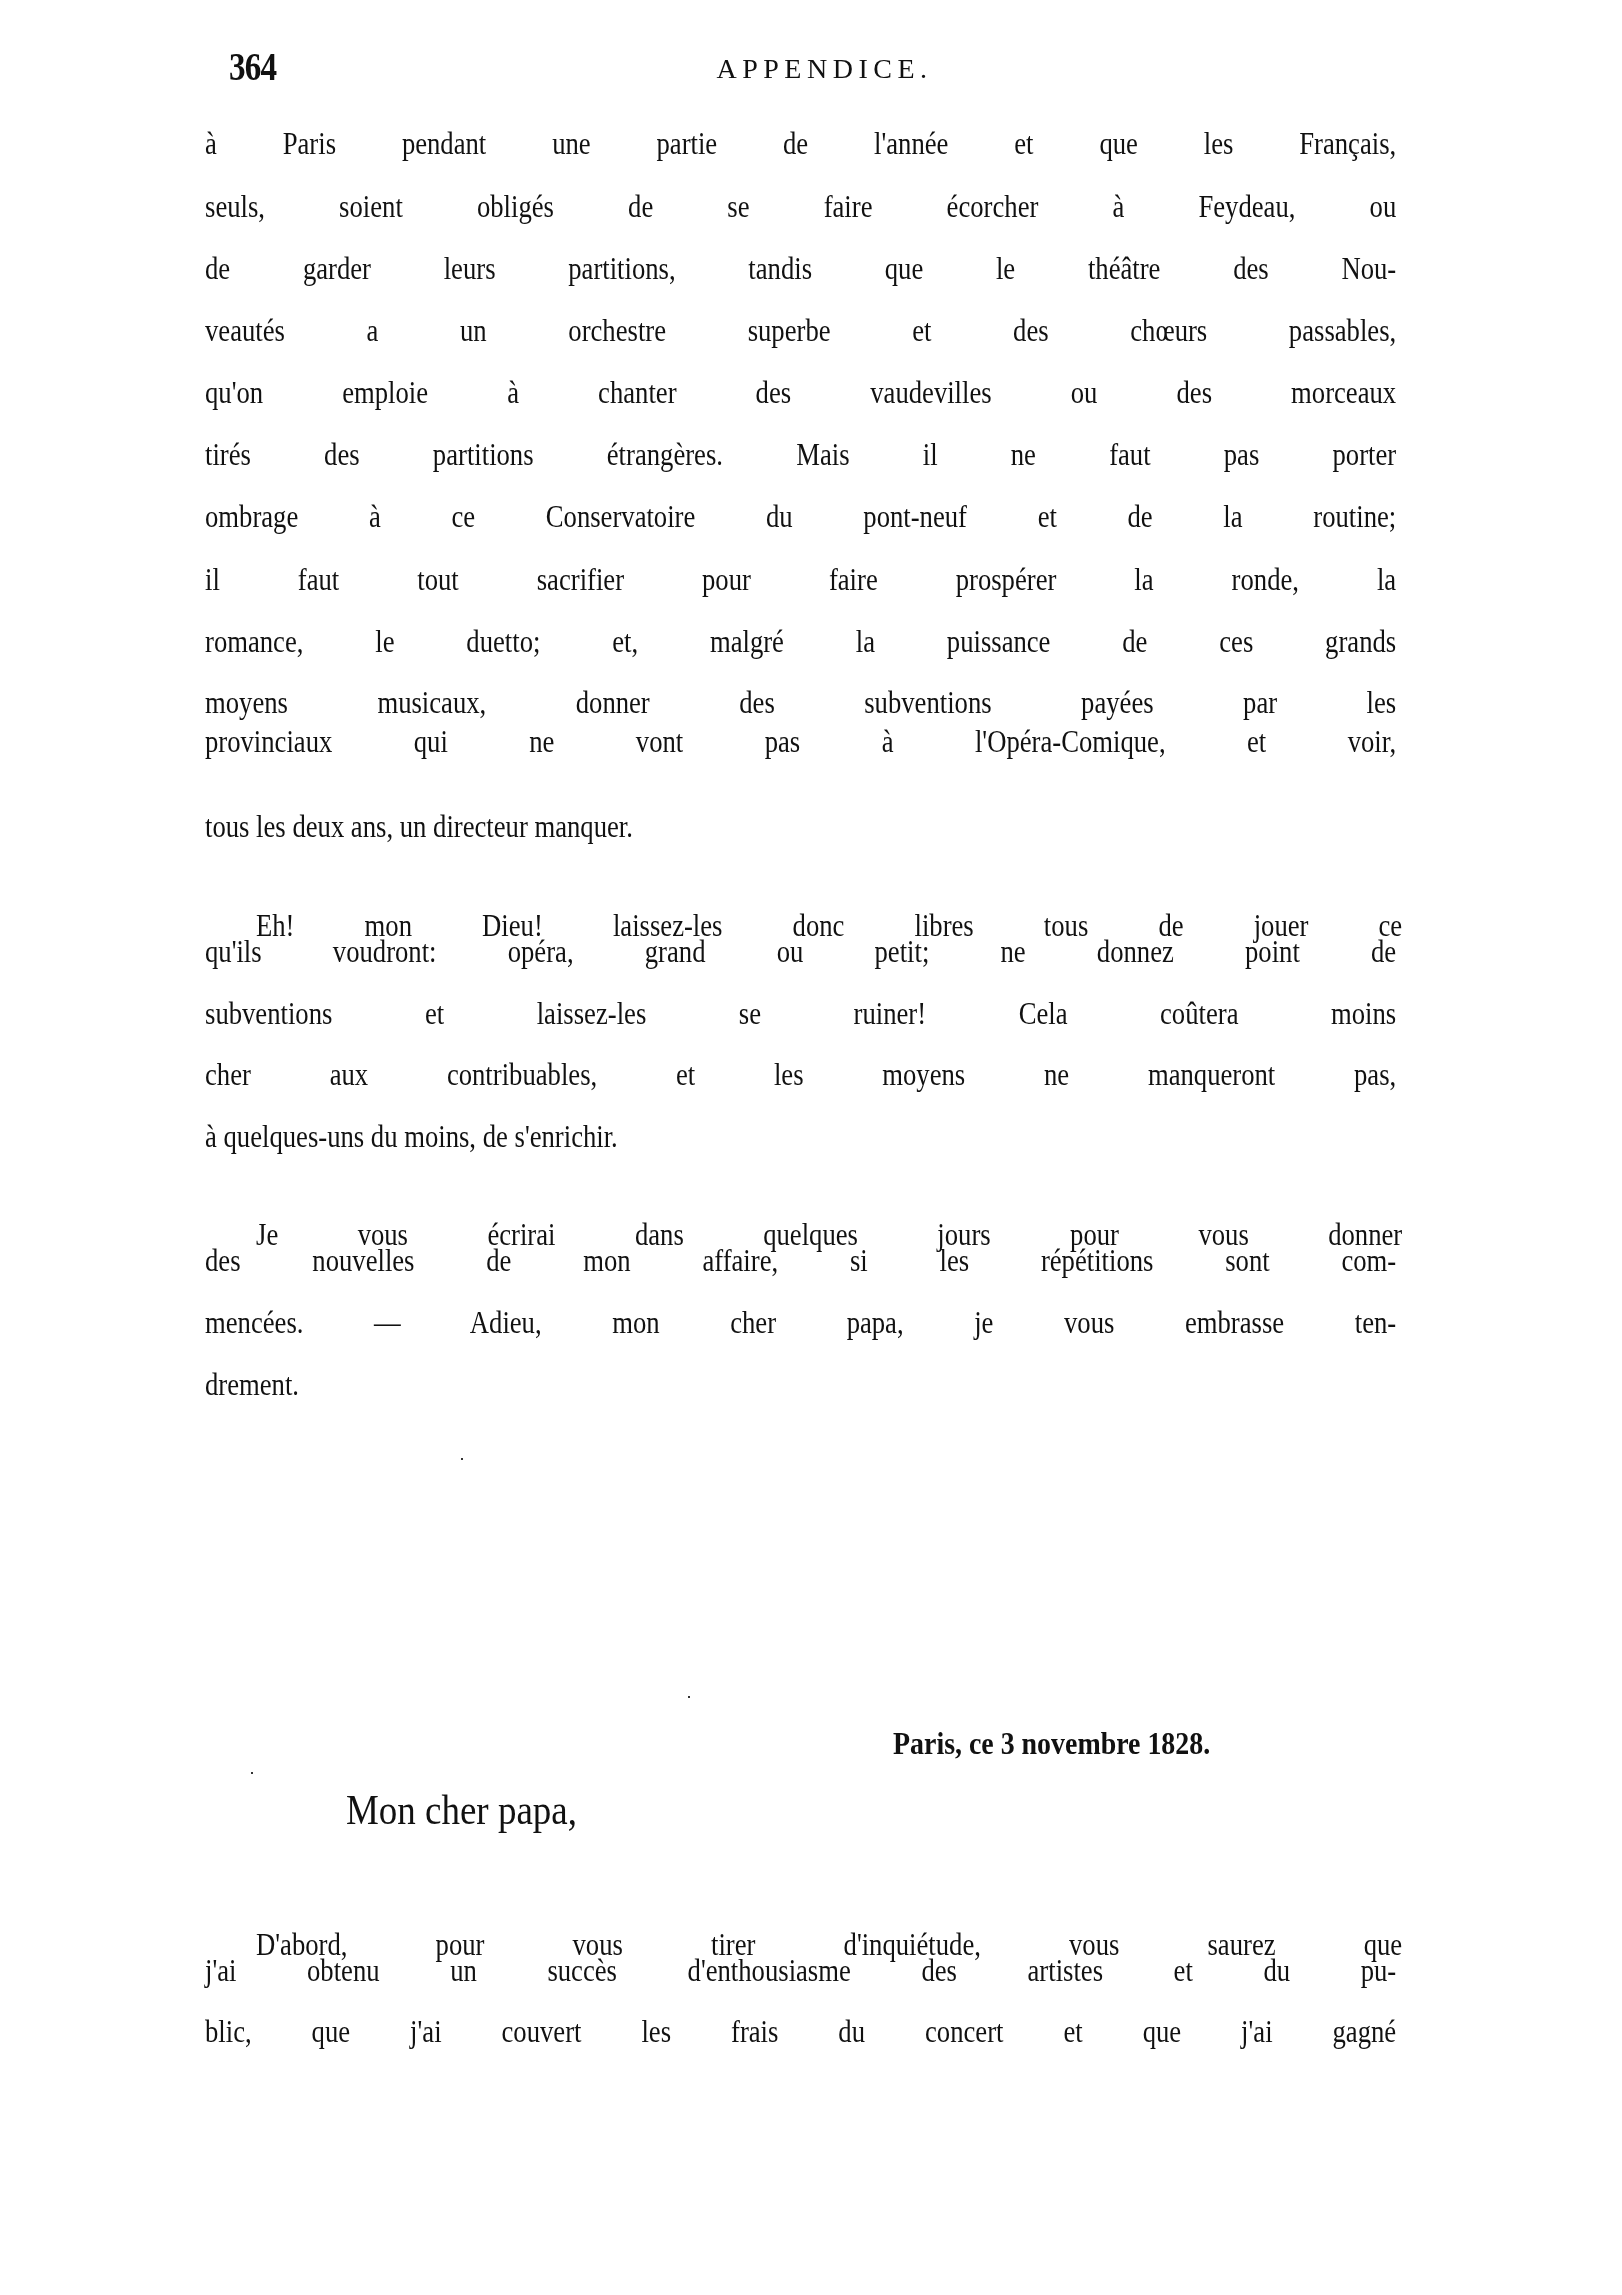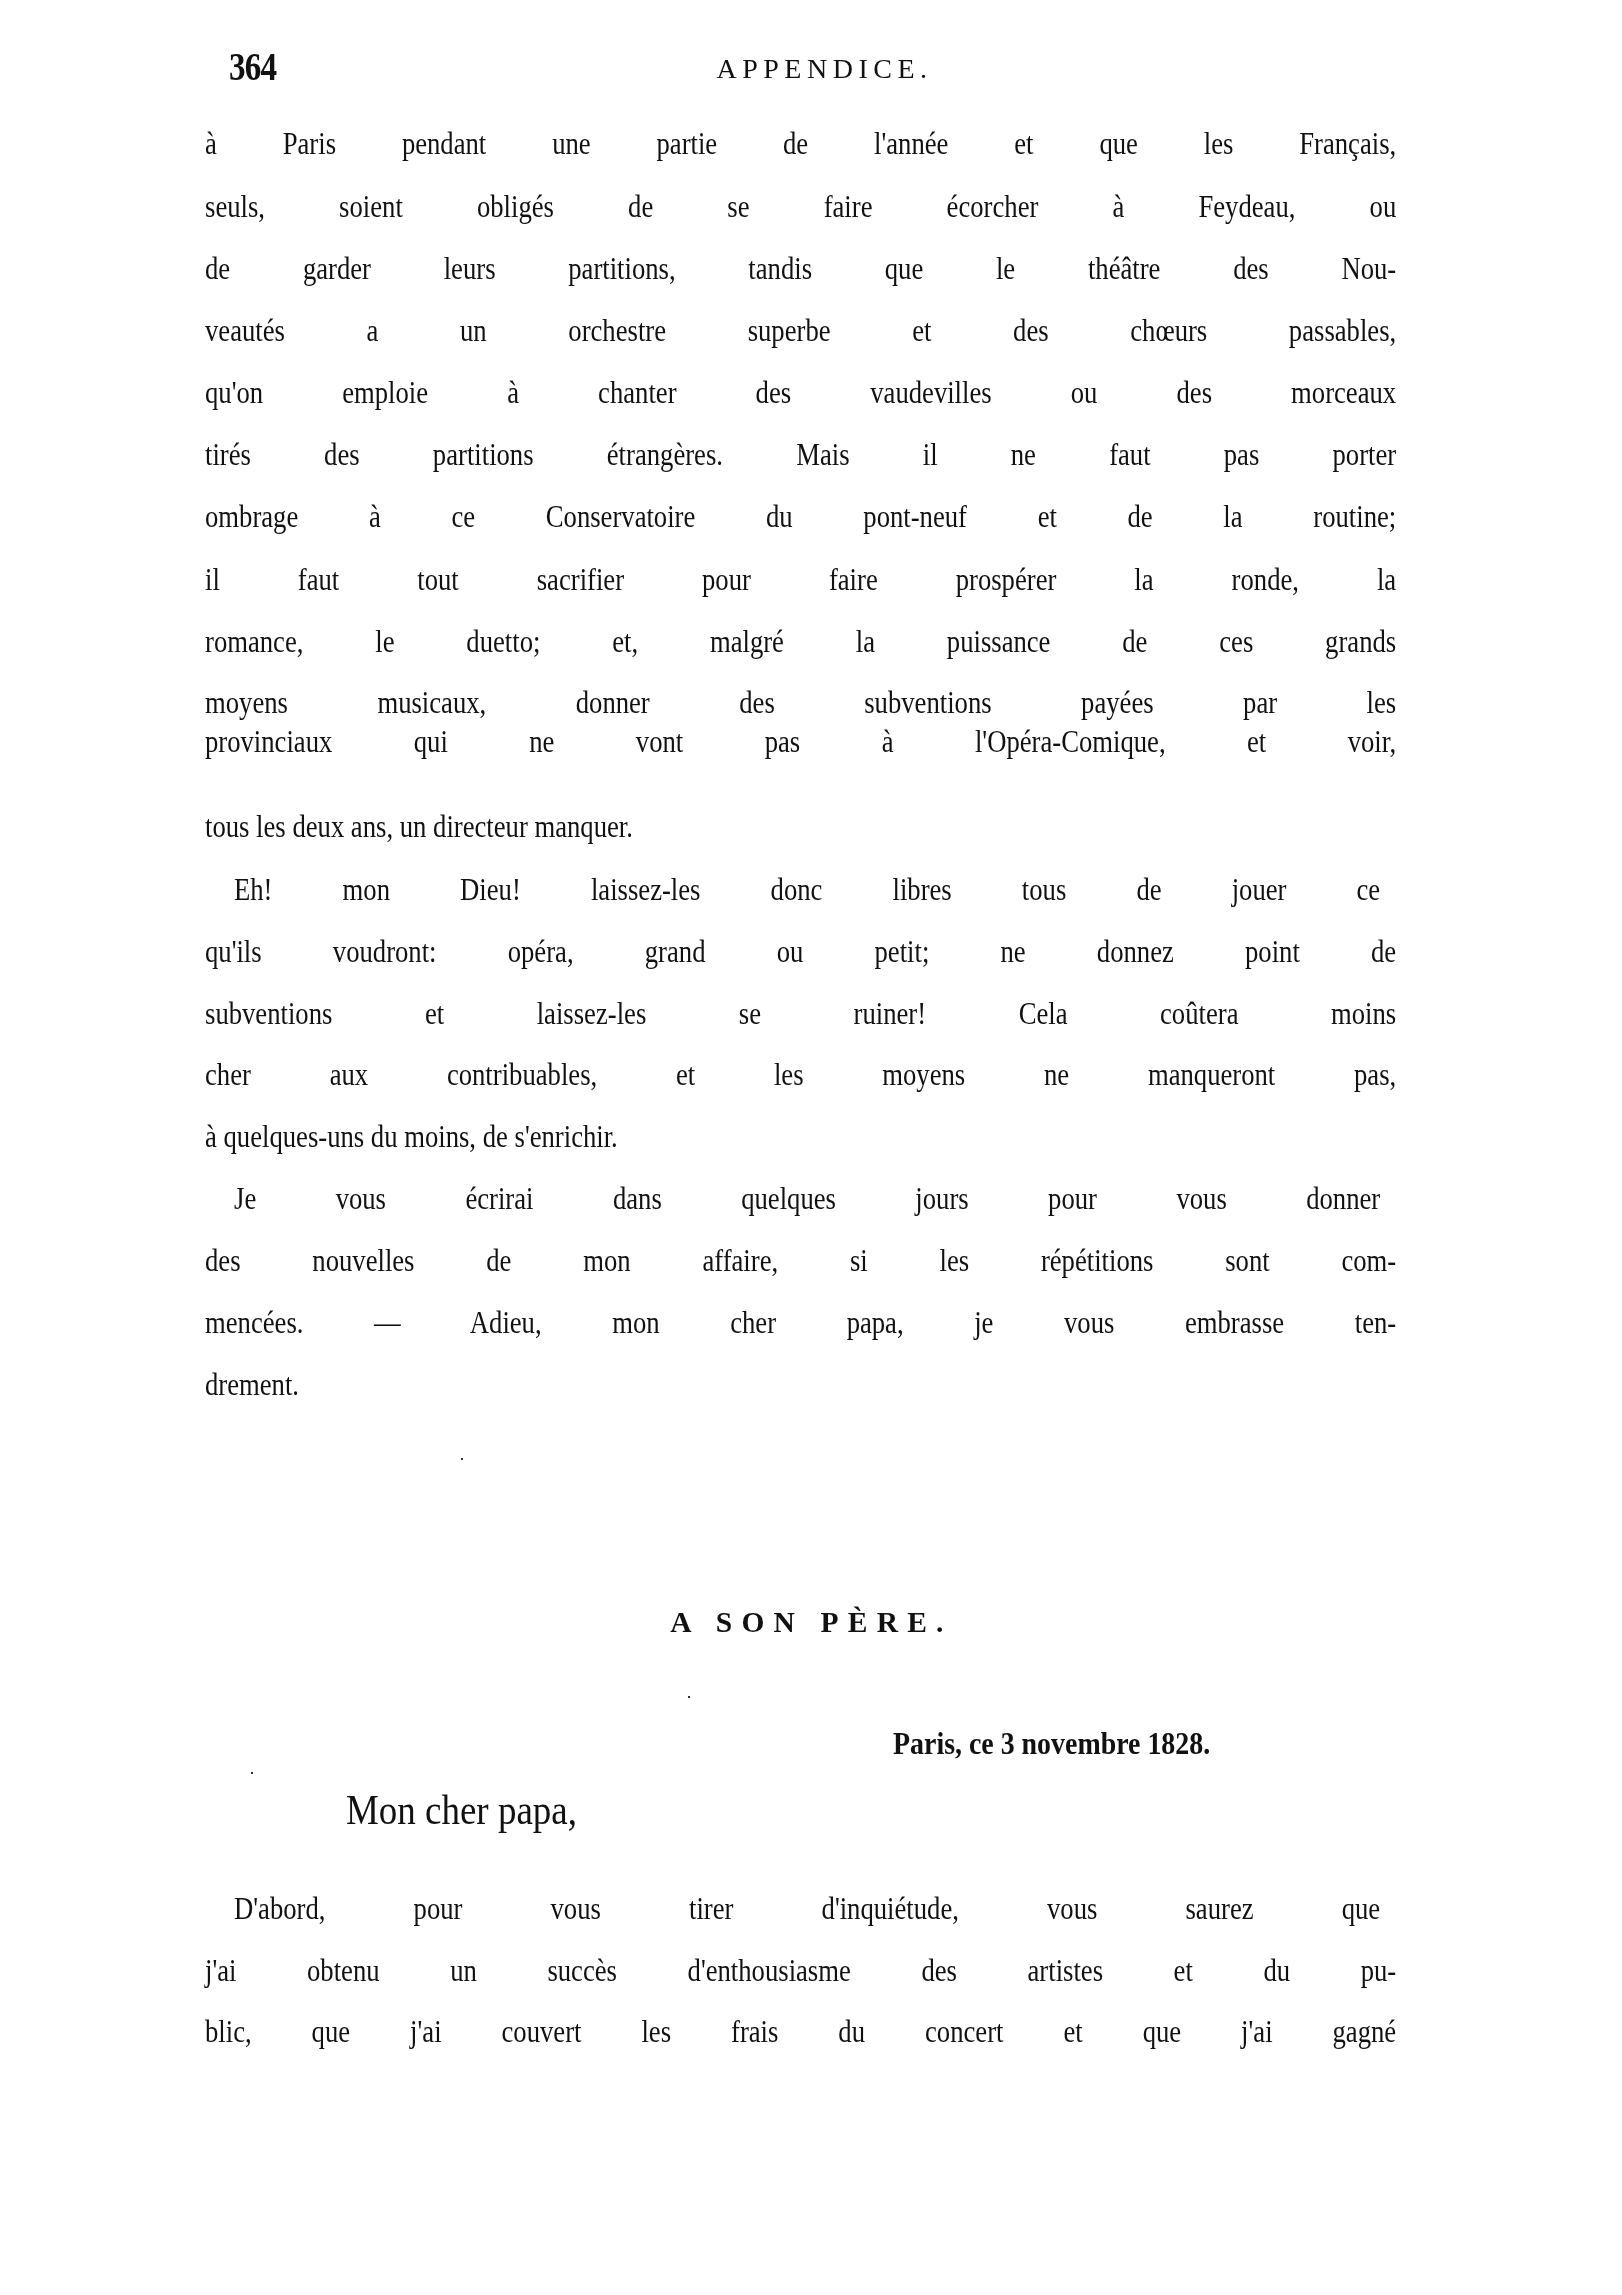--- a/index.html
+++ b/index.html
@@ -5,21 +5,21 @@
   html, body { margin: 0; padding: 0; background: #ffffff; }
   body { width: 1623px; height: 2295px; position: relative; overflow: hidden;
          font-family: "Liberation Serif", "DejaVu Serif", serif; color: #111; }
   .page { position: absolute; left: 0; top: 0; width: 1623px; height: 2295px; }
   .running-head { position: absolute; top: 44px; left: 205px; width: 1191px; height: 46px; margin-left: 24px; }
   .page-number { position: absolute; left: 0; top: 0; font-size: 39px; font-weight: bold; letter-spacing: -0.9px; transform: scaleX(0.85); transform-origin: left; }
   .running-title { position: absolute; left: 0; right: 0; top: 9.2px; text-align: center; font-size: 28px; font-weight: normal; letter-spacing: 5.5px; }
   .line { position: absolute; left: 205px; width: 1191px; font-size: 31px; line-height: 52px; height: 52px;
           text-align: justify; text-align-last: justify; white-space: nowrap; }
   .line .inner { display: inline-block; width: 100%; transform: scaleX(0.86); transform-origin: left; width: 116.3%; text-align: justify; text-align-last: justify; white-space: normal; }
-  .line.indent { left: 234px; width: 1146px; }
+  .line.indent { left: 256px; width: 1146px; margin-top: 36px; }
   .line.last .inner { text-align-last: left; }
   .section-heading { position: absolute; top: 1606px; left: 0; width: 1623px; text-align: center; font-size: 29.5px; font-weight: bold; letter-spacing: 9.2px; }
   .dateline { position: absolute; top: 1726px; left: 893px; font-size: 31px; font-weight: bold; transform: scaleX(0.9); transform-origin: left; white-space: nowrap; }
   .salutation { position: absolute; top: 1786px; left: 346px; font-size: 42px; transform: scaleX(0.88); transform-origin: left; white-space: nowrap; }
   .speck { position: absolute; width: 1.8px; height: 1.8px; background: #333; }
 </style>
 </head>
 <body>
 
 <div class="page">
@@ -52,21 +52,20 @@
     <div class="line last" style="top:1111px"><span class="inner">à quelques-uns du moins, de s'enrichir.</span></div>
   </div>
 
   <div>
     <div class="line indent" style="top:1173px"><span class="inner">Je vous écrirai dans quelques jours pour vous donner</span></div>
     <div class="line" style="top:1235px"><span class="inner">des nouvelles de mon affaire, si les répétitions sont com-</span></div>
     <div class="line" style="top:1297px"><span class="inner">mencées. — Adieu, mon cher papa, je vous embrasse ten-</span></div>
     <div class="line last" style="top:1359px"><span class="inner">drement.</span></div>
   </div>
 
-  <div class="section-heading">A SON PÈRE.</div>
   <div class="dateline">Paris, ce 3 novembre 1828.</div>
   <div class="salutation">Mon cher papa,</div>
 
   <div>
     <div class="line indent" style="top:1883px"><span class="inner">D'abord, pour vous tirer d'inquiétude, vous saurez que</span></div>
     <div class="line" style="top:1945px"><span class="inner">j'ai obtenu un succès d'enthousiasme des artistes et du pu-</span></div>
     <div class="line" style="top:2006px"><span class="inner">blic, que j'ai couvert les frais du concert et que j'ai gagné</span></div>
   </div>
 
   <span class="speck" style="left:461px; top:1458px"></span>

